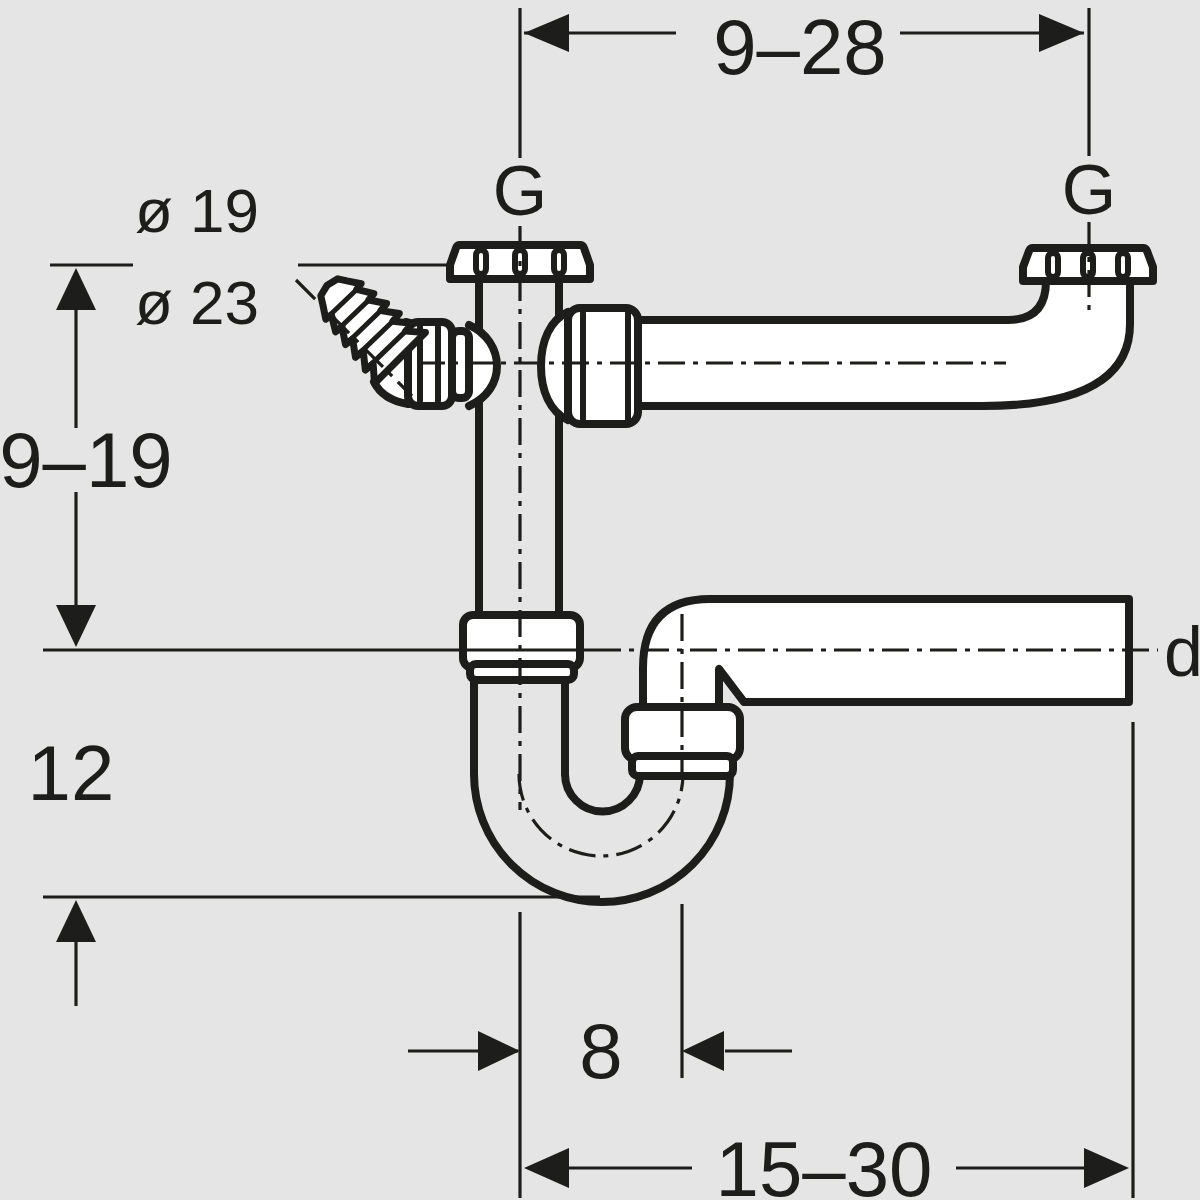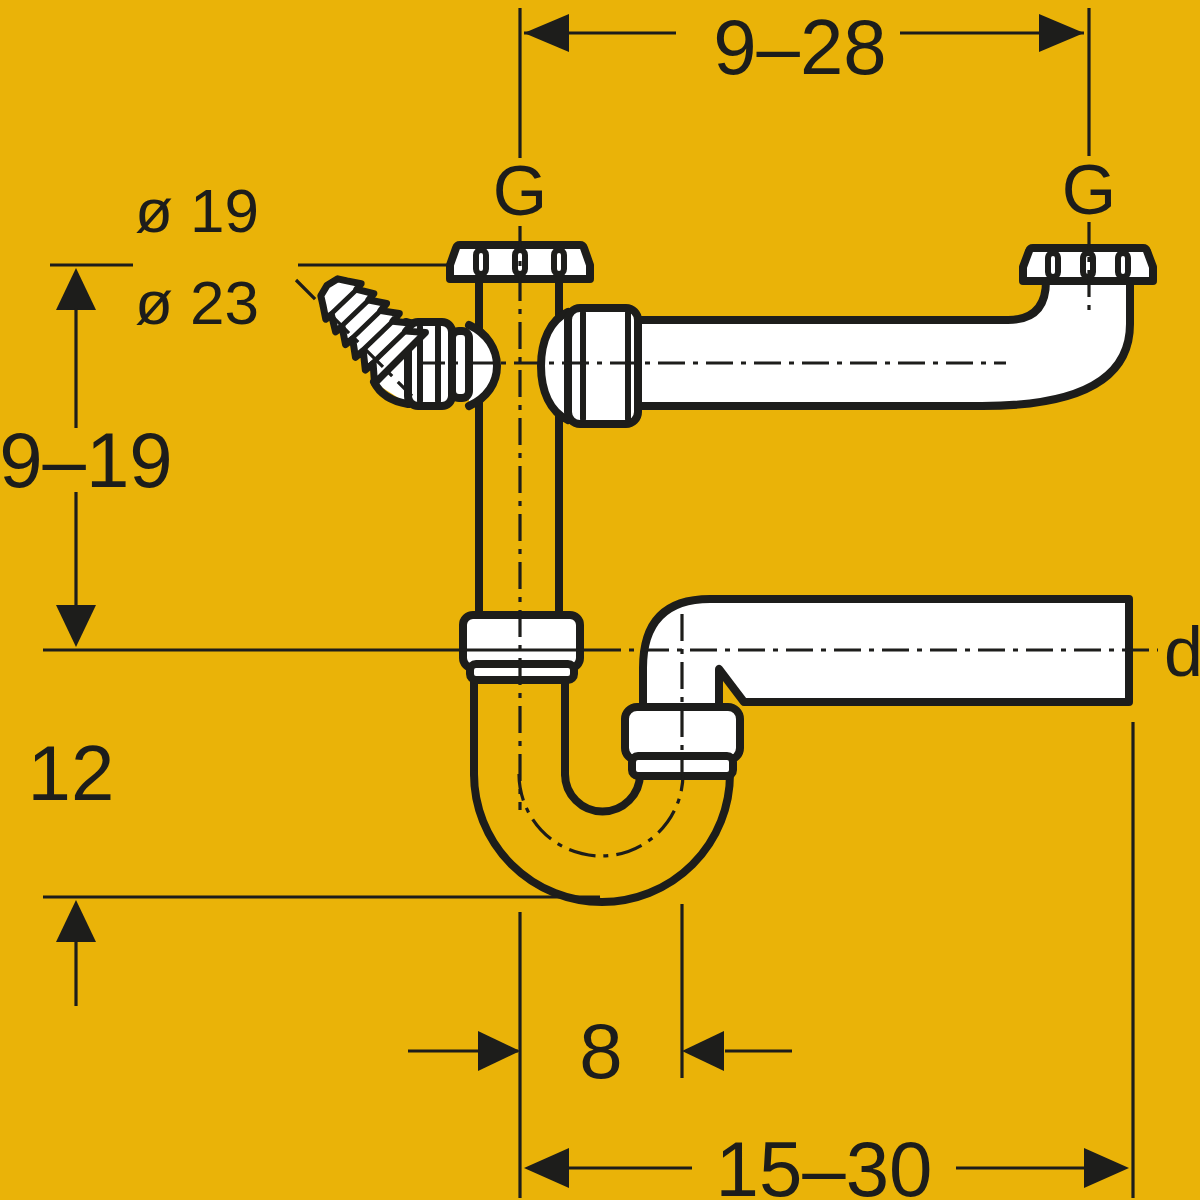--- a/index.html
+++ b/index.html
@@ -1,16 +1,16 @@
 <!DOCTYPE html>
 <html><head>
 <meta charset="utf-8">
 <style>
   html,body{margin:0;padding:0;background:#ffffff;}
-  .stage{position:relative;width:1200px;height:1200px;background:#eab308;overflow:hidden;}
+  .stage{position:relative;width:1200px;height:1200px;background:#e5e5e5;overflow:hidden;}
   svg{display:block;}
   text{font-family:"Liberation Sans","DejaVu Sans",sans-serif;fill:#1d1d1b;}
   .dim-text{font-size:78px;}
   .dia-text{font-size:62px;}
   .g-text{font-size:70px;}
   .d-text{font-size:70px;}
   .pipe{fill:#ffffff;stroke:#1d1d1b;stroke-width:8;stroke-linejoin:round;stroke-linecap:round;}
   .pipe-line{fill:none;stroke:#1d1d1b;stroke-width:8;stroke-linejoin:round;stroke-linecap:round;}
   .pipe-fill{fill:#ffffff;stroke:none;}
   .detail{fill:none;stroke:#1d1d1b;stroke-width:6;stroke-linejoin:round;stroke-linecap:round;}

